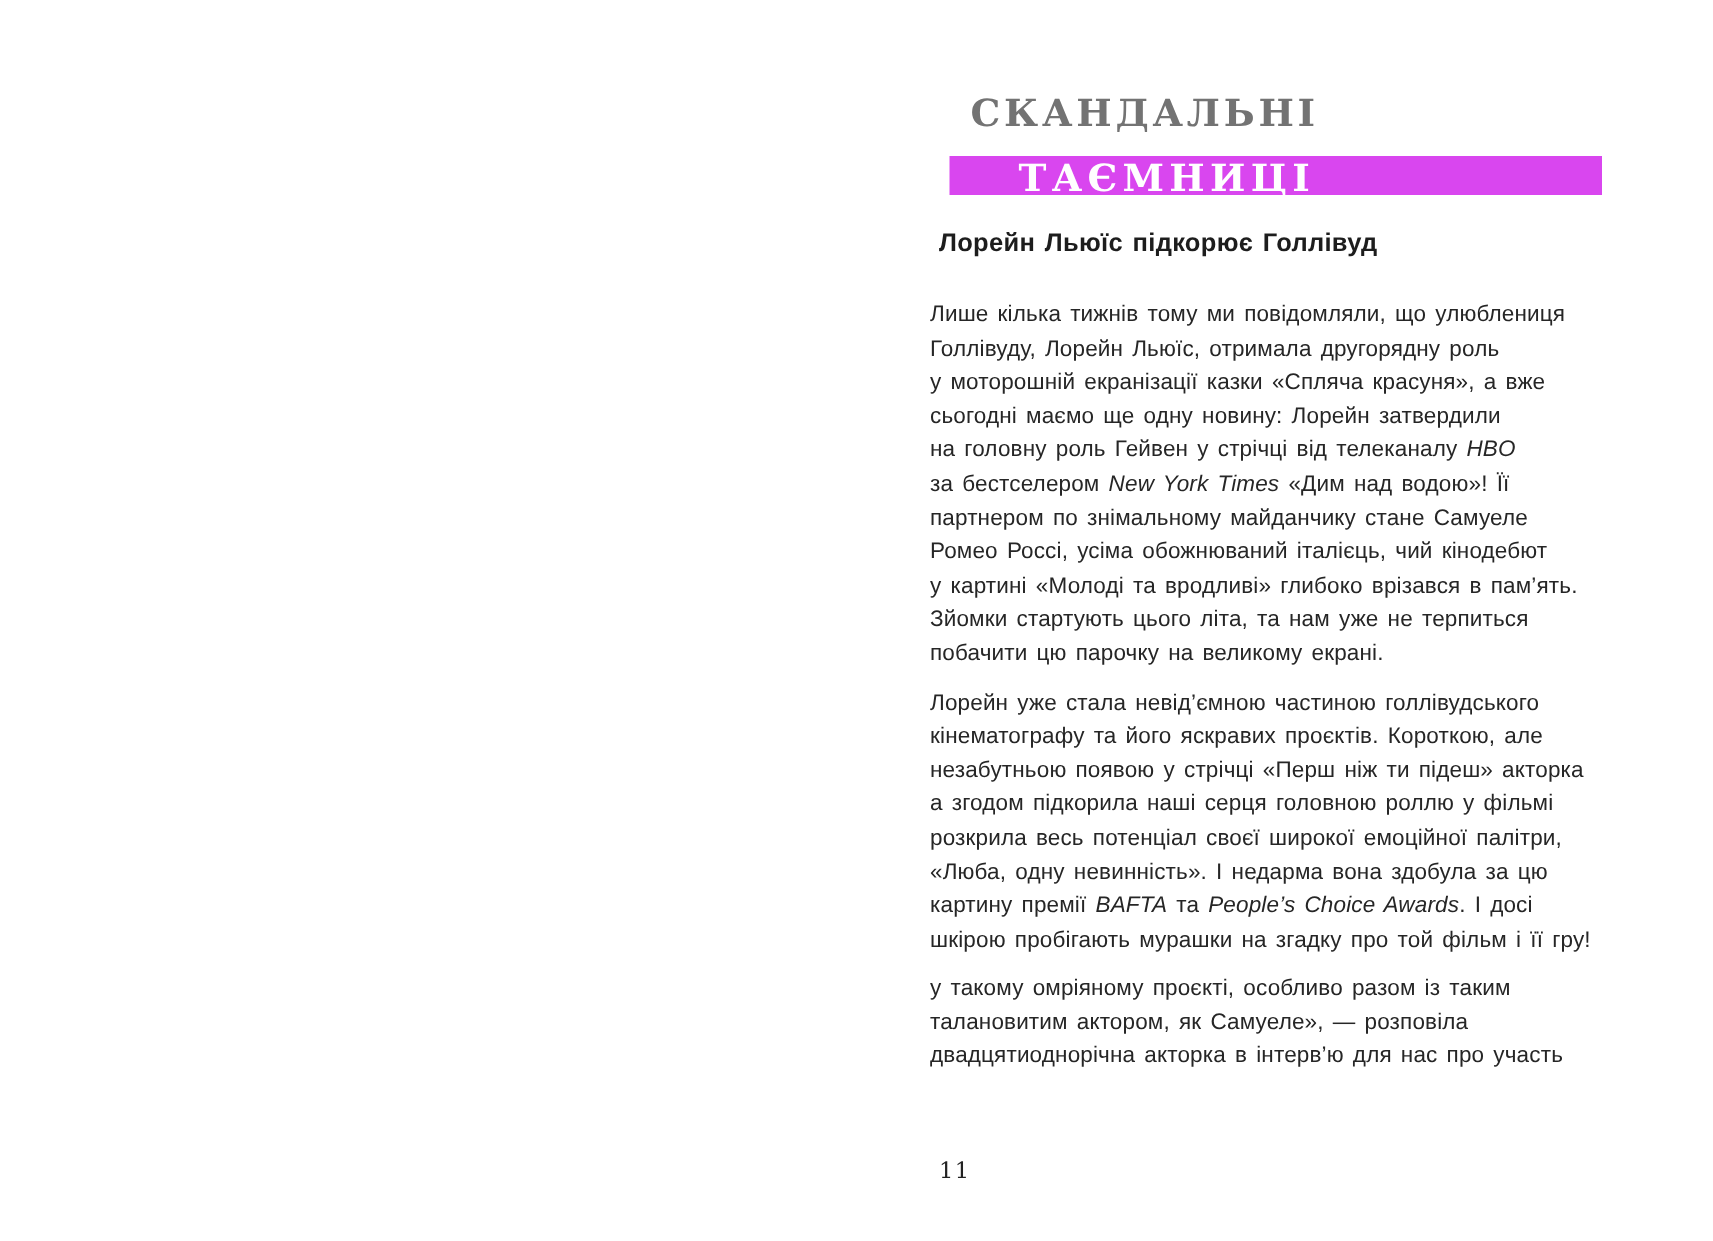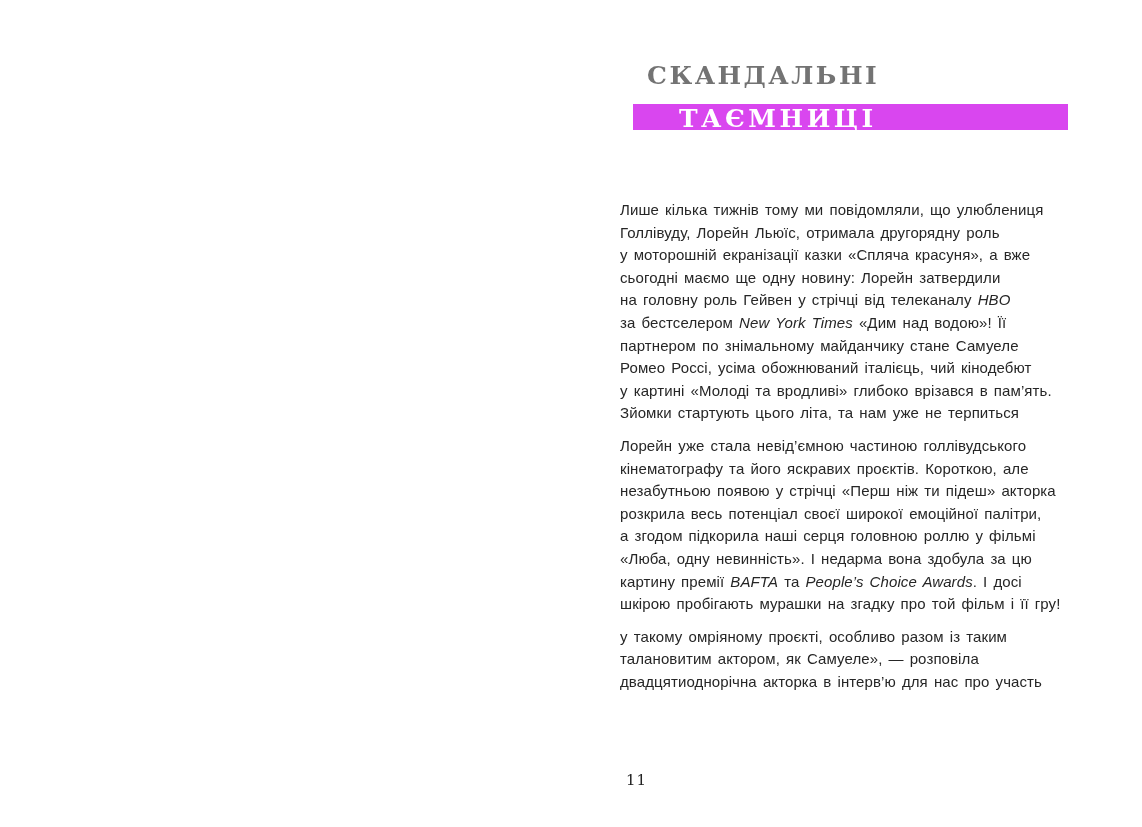--- a/index.html
+++ b/index.html
@@ -95,40 +95,42 @@
 <body>
 
 <div class="page">
 
   <div class="hdr-line1">скандальні</div>
 
   <div class="hdr-bar">
     <div class="hdr-line2">таємниці</div>
   </div>
 
+  <h1 class="article-title">Лорейн Льюїс підкорює Голлівуд</h1>
 
   <div class="article-body">
       <div class="paragraph">
         <div class="line"><span>Лише кілька тижнів тому ми повідомляли, що улюблениця</span></div>
         <div class="line"><span>Голлівуду, Лорейн Льюїс, отримала другорядну роль</span></div>
         <div class="line"><span>у моторошній екранізації казки «Спляча красуня», а вже</span></div>
         <div class="line"><span>сьогодні маємо ще одну новину: Лорейн затвердили</span></div>
         <div class="line"><span>на головну роль Гейвен у стрічці від телеканалу </span><em>HBO</em></div>
         <div class="line"><span>за бестселером </span><em>New York Times</em><span> «Дим над водою»! Її</span></div>
         <div class="line"><span>партнером по знімальному майданчику стане Самуеле</span></div>
         <div class="line"><span>Ромео Россі, усіма обожнюваний італієць, чий кінодебют</span></div>
         <div class="line"><span>у картині «Молоді та вродливі» глибоко врізався в пам’ять.</span></div>
         <div class="line"><span>Зйомки стартують цього літа, та нам уже не терпиться</span></div>
+        <div class="line"><span>побачити цю парочку на великому екрані.</span></div>
       </div>
       <div class="paragraph">
         <div class="line"><span>Лорейн уже стала невід’ємною частиною голлівудського</span></div>
         <div class="line"><span>кінематографу та його яскравих проєктів. Короткою, але</span></div>
         <div class="line"><span>незабутньою появою у стрічці «Перш ніж ти підеш» акторка</span></div>
+        <div class="line"><span>а згодом підкорила наші серця головною роллю у фільмі</span></div>
         <div class="line"><span>розкрила весь потенціал своєї широкої емоційної палітри,</span></div>
-        <div class="line"><span>а згодом підкорила наші серця головною роллю у фільмі</span></div>
         <div class="line"><span>«Люба, одну невинність». І недарма вона здобула за цю</span></div>
         <div class="line"><span>картину премії </span><em>BAFTA</em><span> та </span><em>People’s Choice Awards</em><span>. І досі</span></div>
         <div class="line"><span>шкірою пробігають мурашки на згадку про той фільм і її гру!</span></div>
       </div>
       <div class="paragraph">
         <div class="line"><span>у такому омріяному проєкті, особливо разом із таким</span></div>
         <div class="line"><span>талановитим актором, як Самуеле», — розповіла</span></div>
         <div class="line"><span>двадцятиоднорічна акторка в інтерв’ю для нас про участь</span></div>
       </div>
     </div>

